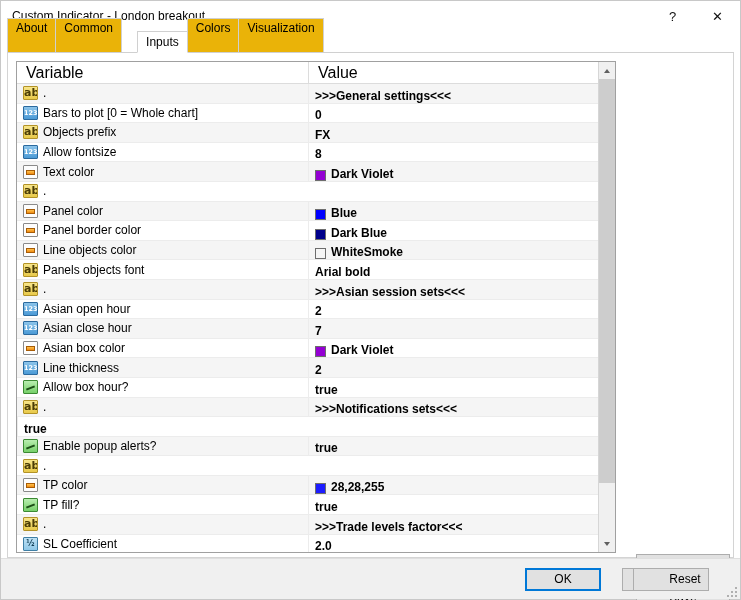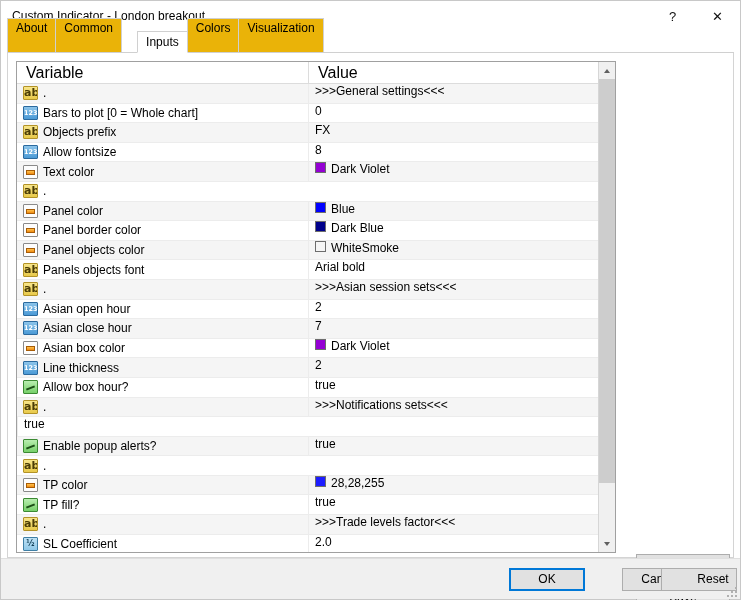--- a/index.html
+++ b/index.html
@@ -171,23 +171,24 @@
     display: flex;
     align-items: center;
     padding-left: 6px;
     overflow: hidden;
   }
   .cell-val {
     flex: 1;
     box-sizing: border-box;
     border-left: 1px solid #ececec;
     display: flex;
-    align-items: flex-start;
+    align-items: flex-end;
     padding-left: 6px;
     overflow: hidden;
+    font-weight: bold;
   }
   .vname {
     font-size: 12px;
     color: #000;
     white-space: nowrap;
     margin-left: 5px;
   }
   .vval {
     font-size: 12px;
     color: #000;
@@ -345,23 +346,23 @@
     cursor: default;
     line-height: 21px;
     text-align: center;
     padding: 0;
   }
   .fbtn.default {
     border: 2px solid #0078d7;
     background: #e1e1e1;
     line-height: 19px;
   }
-  #btn-ok { left: 508px; }
+  #btn-ok { left: 524px; }
   #btn-cancel { left: 585px; margin-left: 36px; }
-  #btn-reset { left: 660px; padding-left: 28px; }
+  #btn-reset { left: 632px; padding-left: 28px; }
 
   
   .grip {
     position: absolute;
     right: 3px; bottom: 2px;
     width: 11px; height: 11px;
   }
   .grip i {
     position: absolute;
     width: 2px; height: 2px;
@@ -466,21 +467,21 @@
                 <span class="vname">Panel border color</span>
               </div>
               <div class="cell-val">
                 <span class="swatch" style="background: rgb(0, 0, 139);"></span>
                 <span class="vval">Dark Blue</span>
               </div>
             </div>
             <div class="row alt">
               <div class="cell-var">
                 <span class="ticon clr"></span>
-                <span class="vname">Panel objects color</span>
+                <span class="vname">Line objects color</span>
               </div>
               <div class="cell-val">
                 <span class="swatch" style="background: rgb(245, 245, 245);"></span>
                 <span class="vval">WhiteSmoke</span>
               </div>
             </div>
             <div class="row">
               <div class="cell-var">
                 <span class="ticon str">ab</span>
                 <span class="vname">Panels objects font</span>

